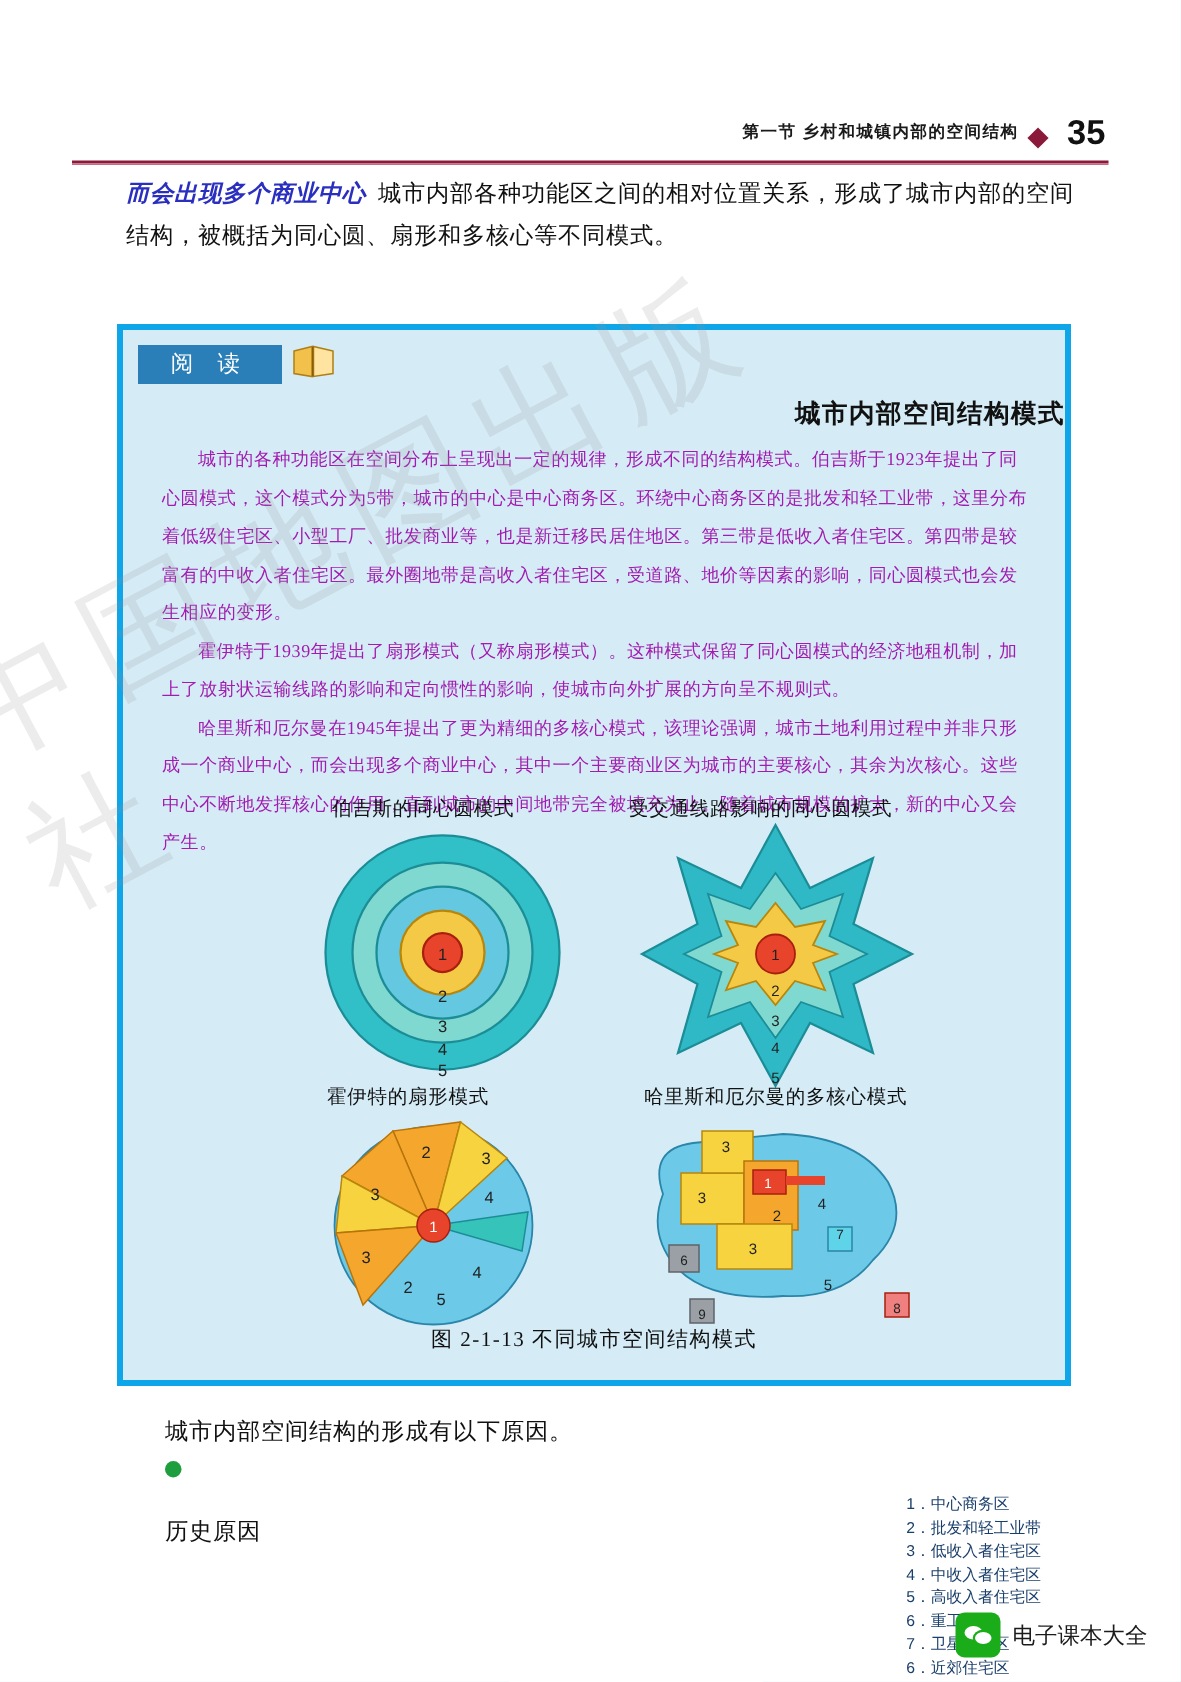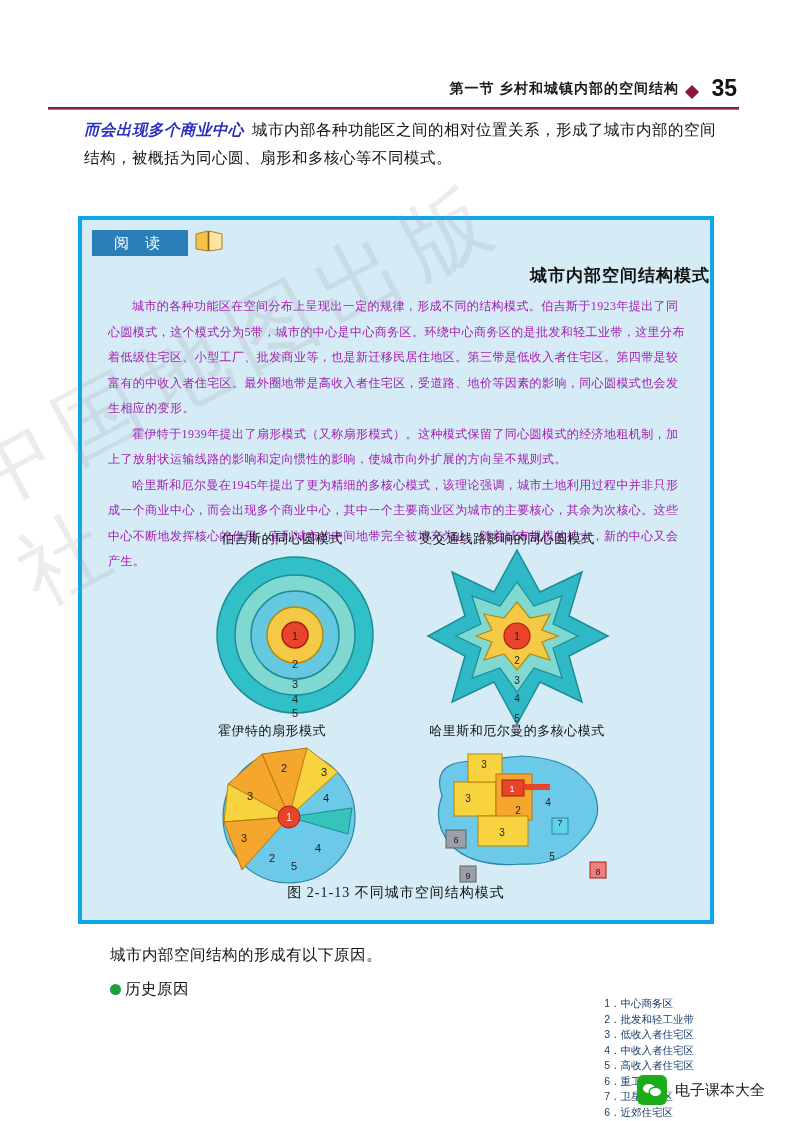--- a/index.html
+++ b/index.html
@@ -56,23 +56,23 @@
     left: 0;
     top: 2px;
     width: 100%;
     height: 1px;
     background: #c76b85;
   }
   .header-title {
     position: absolute;
     right: 60px;
     top: 2px;
-    font-size: 14px;
+    font-size: 11px;
     color: #1a1a1a;
-    font-family: Liberation Serif, serif;
+    font-family: Liberation Sans, sans-serif;
     font-weight: bold;
     letter-spacing: 1px;
   }
   .header-diamond {
     position: absolute;
     right: 42px;
     top: 9px;
     width: 10px;
     height: 10px;
     background: #8b1a3a;
@@ -204,23 +204,23 @@
     left: 110px;
     right: 70px;
     top: 940px;
     font-size: 15.5px;
     line-height: 30px;
     color: #111;
     letter-spacing: 0.5px;
   }
   .bullet-head {
     display: flex;
-    align-items: center;
-    gap: 4px;
+    gap: 22px;
     margin-top: 4px;
+    flex-direction: column;
   }
   .bullet-dot {
     width: 11px;
     height: 11px;
     border-radius: 50%;
     background: #1e9e3e;
     display: inline-block;
   }
 
   

